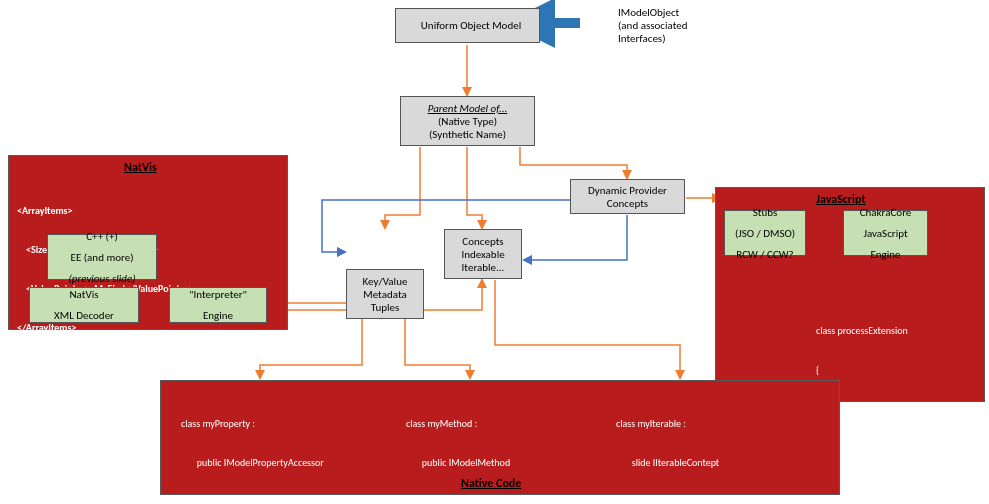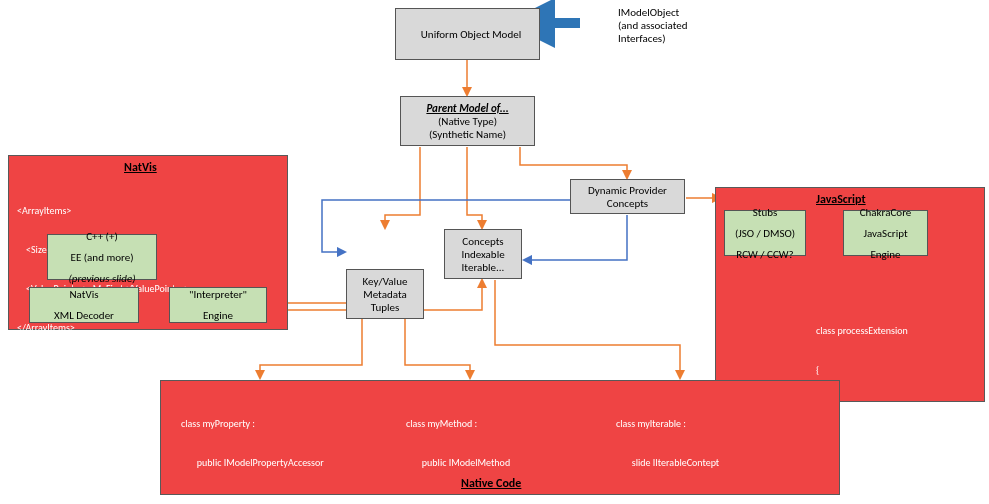--- a/index.html
+++ b/index.html
@@ -1,26 +1,26 @@
 <!DOCTYPE html>
 <html><head>
 <meta charset="utf-8">
 <style>
   * { box-sizing: border-box; margin: 0; padding: 0; }
   body { font-family: Calibri, Arial, sans-serif; font-size: 11px; background: #fff; position: relative; width: 989px; height: 504px; }
   .box { position: absolute; border: 1px solid #555; display: flex; flex-direction: column; justify-content: center; align-items: center; text-align: center; padding: 4px 6px; }
   .graybox { background: #d9d9d9; }
   .greenbox { background: #c6e0b4; gap: 8px; }
-  .darkpanel { position: absolute; background: #ef4444; border: 1px solid #595959; color: #fff; }
+  .darkpanel { position: absolute; background: #b91c1c; border: 1px solid #595959; color: #fff; }
   .panel-title { text-decoration: underline; font-weight: bold; font-size: 12px; color: #000; position: absolute; }
   .codebox { font-family: Calibri, Arial, sans-serif; color: #fff; font-size: 10px; white-space: pre; line-height: 1.3; }
   .annot { position: absolute; font-size: 11px; color: #000; }
   svg.arrows { position: absolute; top:0; left:0; width:989px; height:504px; pointer-events:none; }
   .italic { font-style: italic; }
-  .bold { font-weight: bold; }
+  .bold { font-weight: normal; }
   .underline { text-decoration: underline; }
 </style>
 </head>
 <body>
 
 <svg class="arrows">
   <defs>
     <marker id="ah-orange" viewBox="0 0 10 10" refX="8" refY="5" markerWidth="7" markerHeight="7" orient="auto-start-reverse">
       <path d="M0,0 L10,5 L0,10 z" fill="#ed7d31"></path>
     </marker>
@@ -60,21 +60,21 @@
 
   <line x1="155" y1="248" x2="168" y2="290" stroke="#ed7d31" stroke-width="1.5" marker-end="url(#ah-orange)"></line>
 
   <path d="M362 280 L362 365 L260 365 L260 378" fill="none" stroke="#ed7d31" stroke-width="1.5" marker-end="url(#ah-orange)"></path>
 
   <path d="M405 280 L405 365 L470 365 L470 378" fill="none" stroke="#ed7d31" stroke-width="1.5" marker-end="url(#ah-orange)"></path>
 
   <path d="M495 280 L495 345 L680 345 L680 378" fill="none" stroke="#ed7d31" stroke-width="1.5" marker-end="url(#ah-orange)"></path>
 </svg>
 
-<div class="box graybox" style="left:395px; top:8px; width:145px; height:52px;padding-left:13px;">
+<div class="box graybox" style="left:395px; top:8px; width:145px; height:35px;padding-left:13px;">
   <span>Uniform Object Model</span>
 </div>
 <div class="annot" style="left:590px; top:6px;margin-left:28px;">
   <div>IModelObject</div>
   <div>(and associated</div>
   <div>Interfaces)</div>
 </div>
 
 <div class="box graybox" style="left:400px; top:96px; width:135px; height:50px;">
   <span class="bold italic underline">Parent Model of...</span>
@@ -94,21 +94,21 @@
   <span>Iterable...</span>
 </div>
 
 <div class="box graybox" style="left:570px; top:179px; width:115px; height:35px;">
   <span>Dynamic Provider</span>
   <span>Concepts</span>
 </div>
 
 <div class="darkpanel" style="left:8px; top:155px; width:280px; height:175px;">
   <div class="panel-title" style="left:115px; top:4px;">NatVis</div>
-  <div class="codebox" style="position:absolute; left:8px; top:22px;">
+  <div class="codebox" style="position:absolute; left:8px; top:22px;font-weight:bold;">
     <div>&lt;ArrayItems&gt;</div>
     <div>    &lt;Size&gt;_Mylast - _Myfirst&lt;/Size&gt;</div>
     <div>    &lt;ValuePointer&gt;_MyFirst&lt;/ValuePointer&gt;</div>
     <div>&lt;/ArrayItems&gt;</div>
   </div>
   <div class="box greenbox" style="left:38px; top:78px; width:110px; height:46px; color:#000;">
     <span>C++ (+)</span>
     <span>EE (and more)</span>
     <span class="italic">(previous slide)</span>
   </div>

